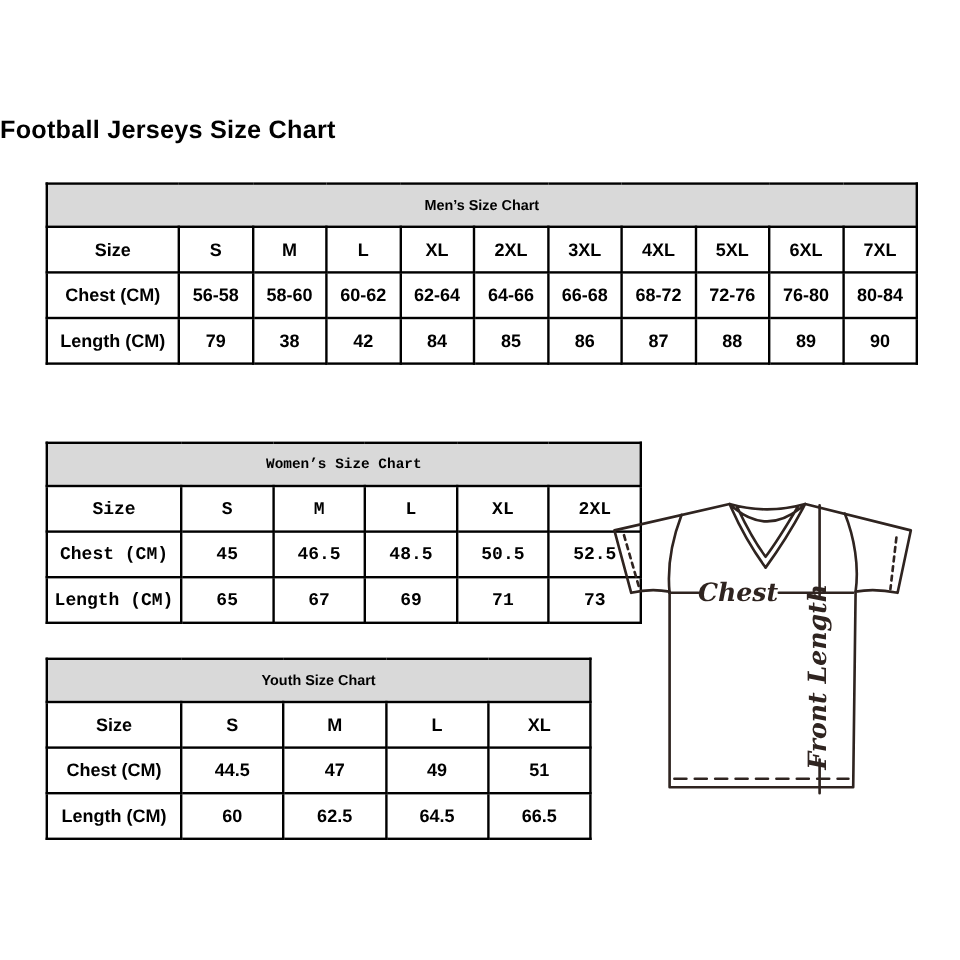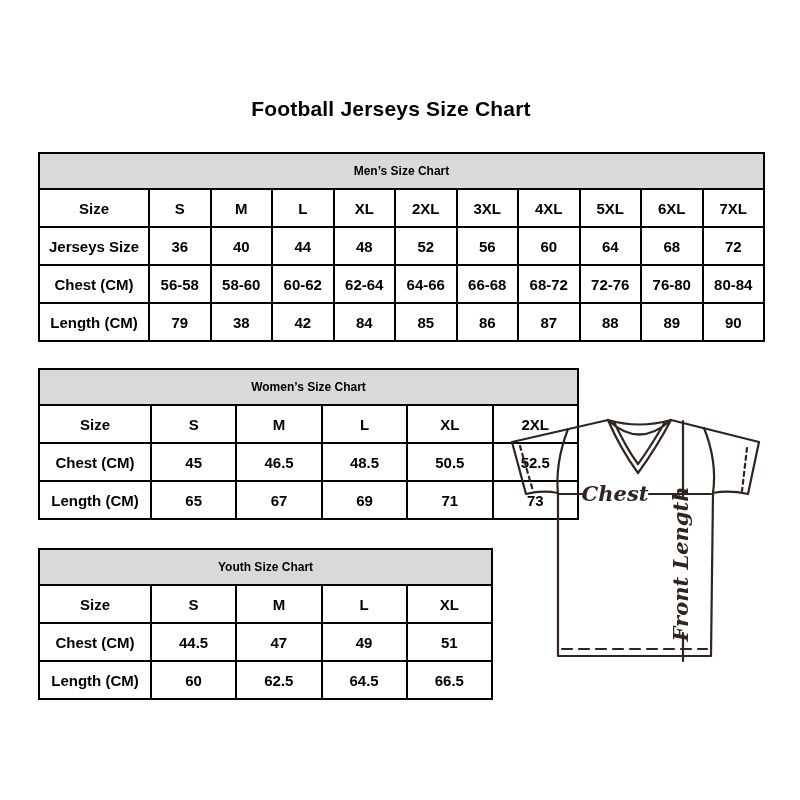--- a/index.html
+++ b/index.html
@@ -1,26 +1,26 @@
 <!DOCTYPE html>
 <html><head>
 <meta charset="utf-8">
 <style>
   html,body{margin:0;padding:0;background:#ffffff;}
   body{width:800px;height:800px;position:relative;font-family:"Liberation Sans",sans-serif;color:#000;}
-  .page-title{position:absolute;top:97px;left:0;width:782px;margin:0;text-align:center;
+  .page-title{position:absolute;top:97px;left:0;width:782px;margin:0;text-align:left;
     font-size:21px;font-weight:bold;letter-spacing:0.2px;}
   table.size-table{border-collapse:collapse;table-layout:fixed;position:absolute;background:#fff;}
   table.size-table th,table.size-table td{border:2px solid #000;text-align:center;vertical-align:middle;
     font-weight:bold;font-size:15px;padding:0;overflow:hidden;}
   table.size-table thead th.table-title{background:#d9d9d9;height:34px;font-size:12px;}
   table.size-table tbody th,table.size-table tbody td{height:36px;background:#fff;}
   table.men{left:38px;top:152px;width:727px;}
   table.men col.label-col{width:110px;}
-  table.women{left:38px;top:368px;width:541px;}
+  table.women{left:38px;top:368px;width:497px;font-family:Liberation Mono, monospace;}
   table.women col.label-col{width:112px;}
   table.youth{left:38px;top:548px;width:455px;border-radius:11px;}
   table.youth col.label-col{width:112px;}
   svg.jersey{position:absolute;left:498px;top:398px;}
   svg.jersey text{font-family:"DejaVu Serif",serif;font-style:italic;font-weight:bold;font-size:21px;}
 </style>
 </head>
 <body>
 
 <h1 class="page-title">Football Jerseys Size Chart</h1>
@@ -41,33 +41,20 @@
         <td>S</td>
         <td>M</td>
         <td>L</td>
         <td>XL</td>
         <td>2XL</td>
         <td>3XL</td>
         <td>4XL</td>
         <td>5XL</td>
         <td>6XL</td>
         <td>7XL</td>
-      </tr>
-      <tr>
-        <th>Jerseys Size</th>
-        <td>36</td>
-        <td>40</td>
-        <td>44</td>
-        <td>48</td>
-        <td>52</td>
-        <td>56</td>
-        <td>60</td>
-        <td>64</td>
-        <td>68</td>
-        <td>72</td>
       </tr>
       <tr>
         <th>Chest (CM)</th>
         <td>56-58</td>
         <td>58-60</td>
         <td>60-62</td>
         <td>62-64</td>
         <td>64-66</td>
         <td>66-68</td>
         <td>68-72</td>

